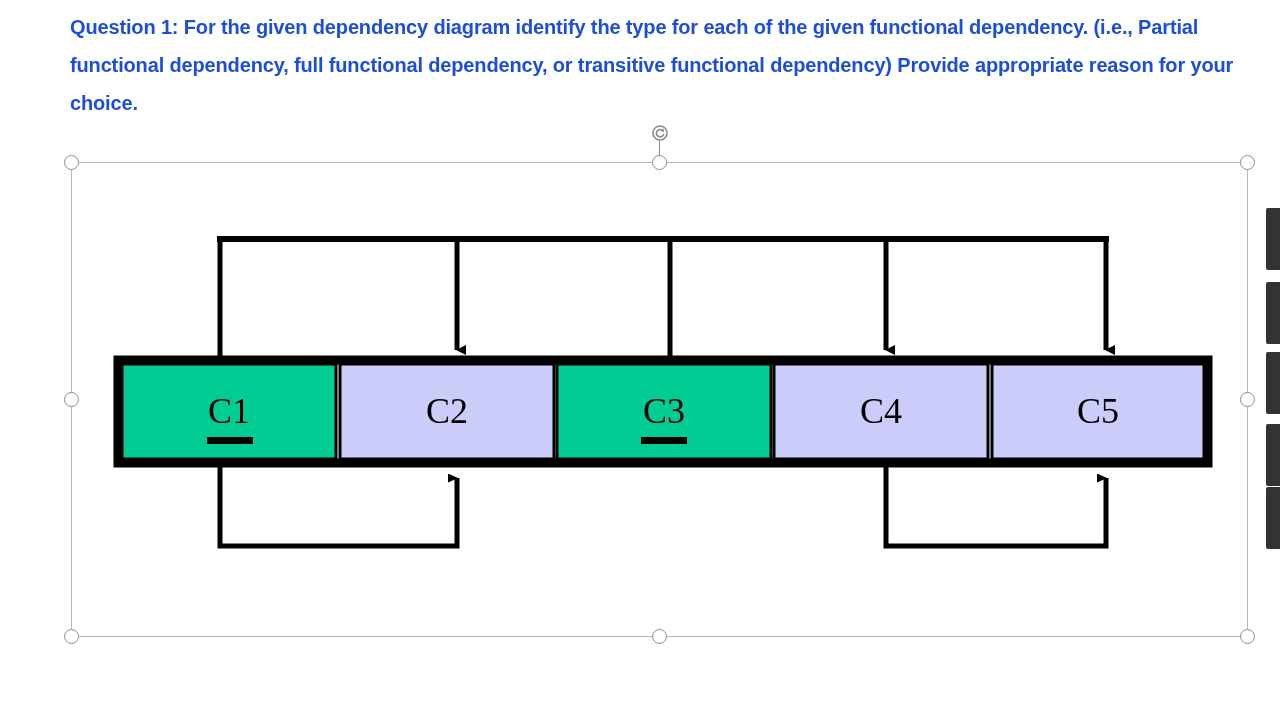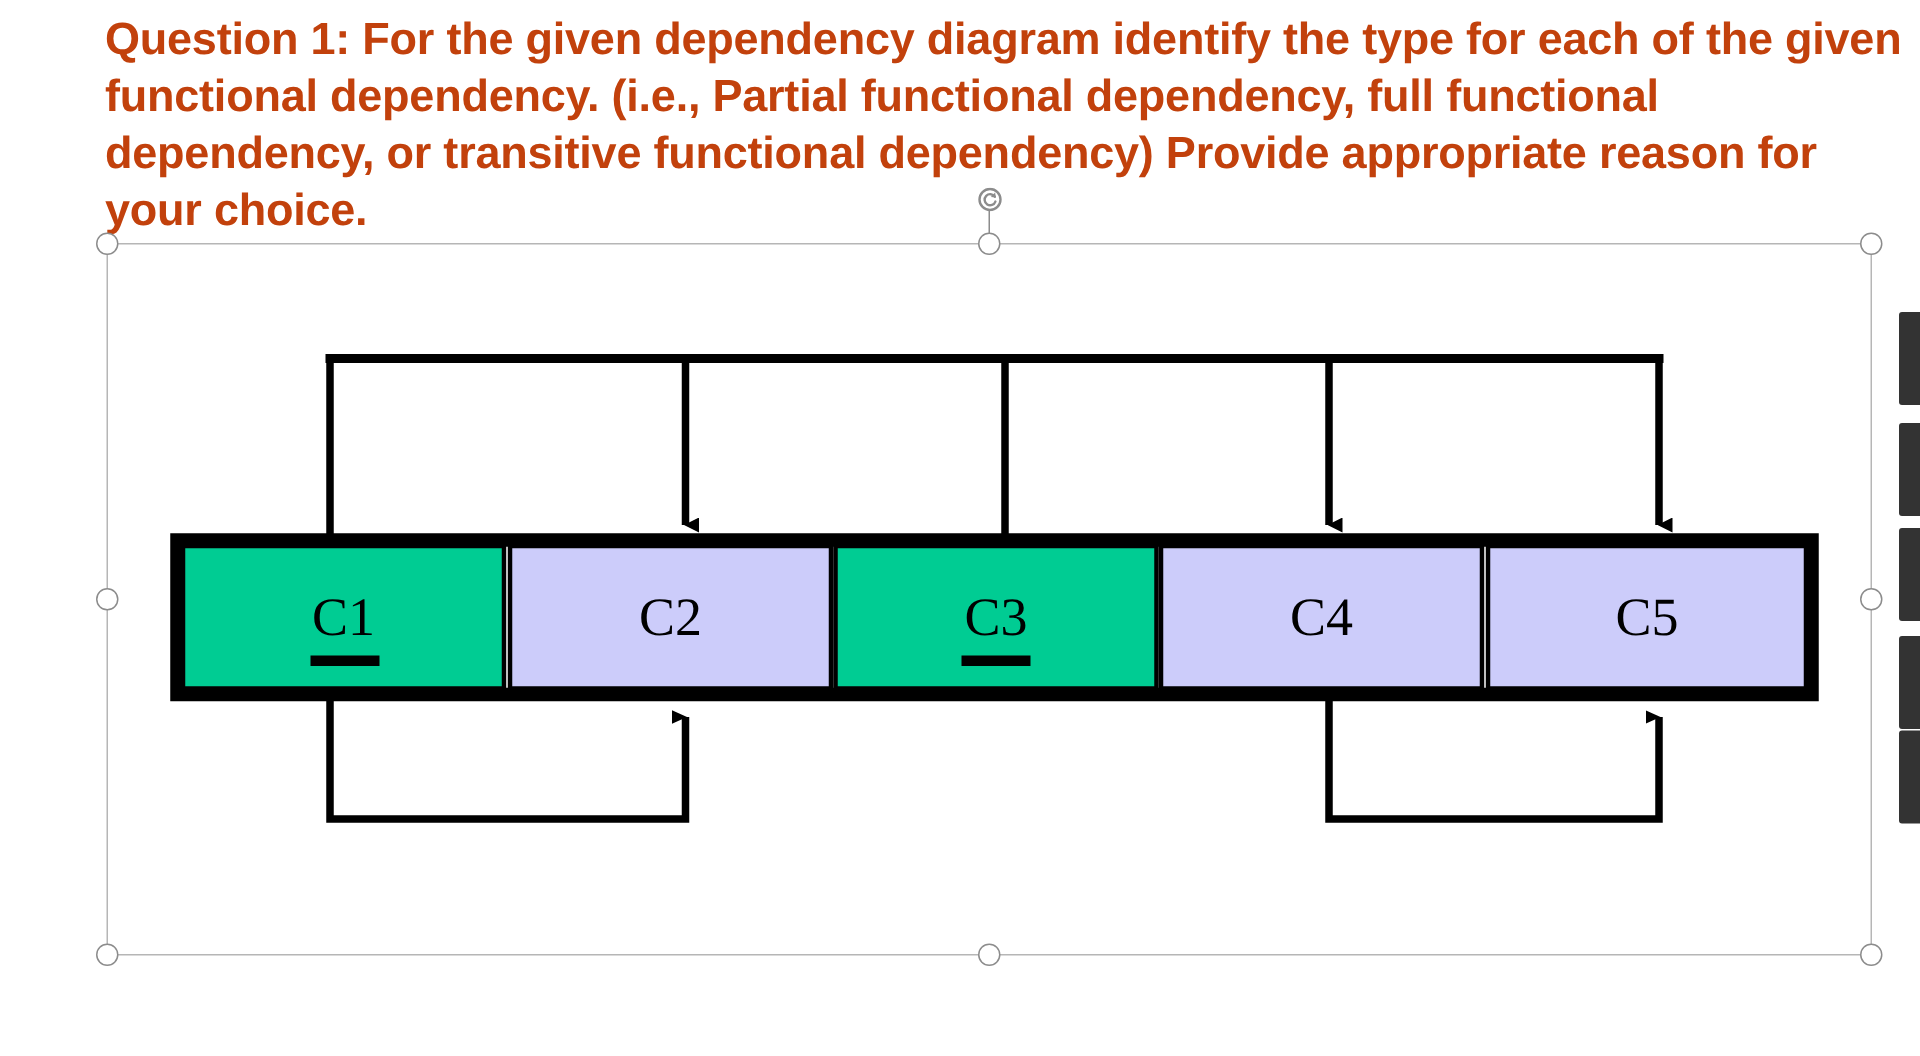--- a/index.html
+++ b/index.html
@@ -9,24 +9,24 @@
     font-family:"Liberation Sans", sans-serif;
     overflow:hidden;
     position:relative;
   }
 
   
   #question-text{
     position:absolute;
     left:70px; top:8px;
     width:1205px;
-    font-size:30px;
+    font-size:20px;
     font-weight:bold;
     line-height:38px;
-    color:#c2410c;
+    color:#1d4ed8;
     letter-spacing:-0.15px;
     white-space:pre-wrap;
   }
 
   
   #selection-frame{
     position:absolute;
     left:71px; top:162px;
     width:1177px; height:475px;
     box-sizing:border-box;

